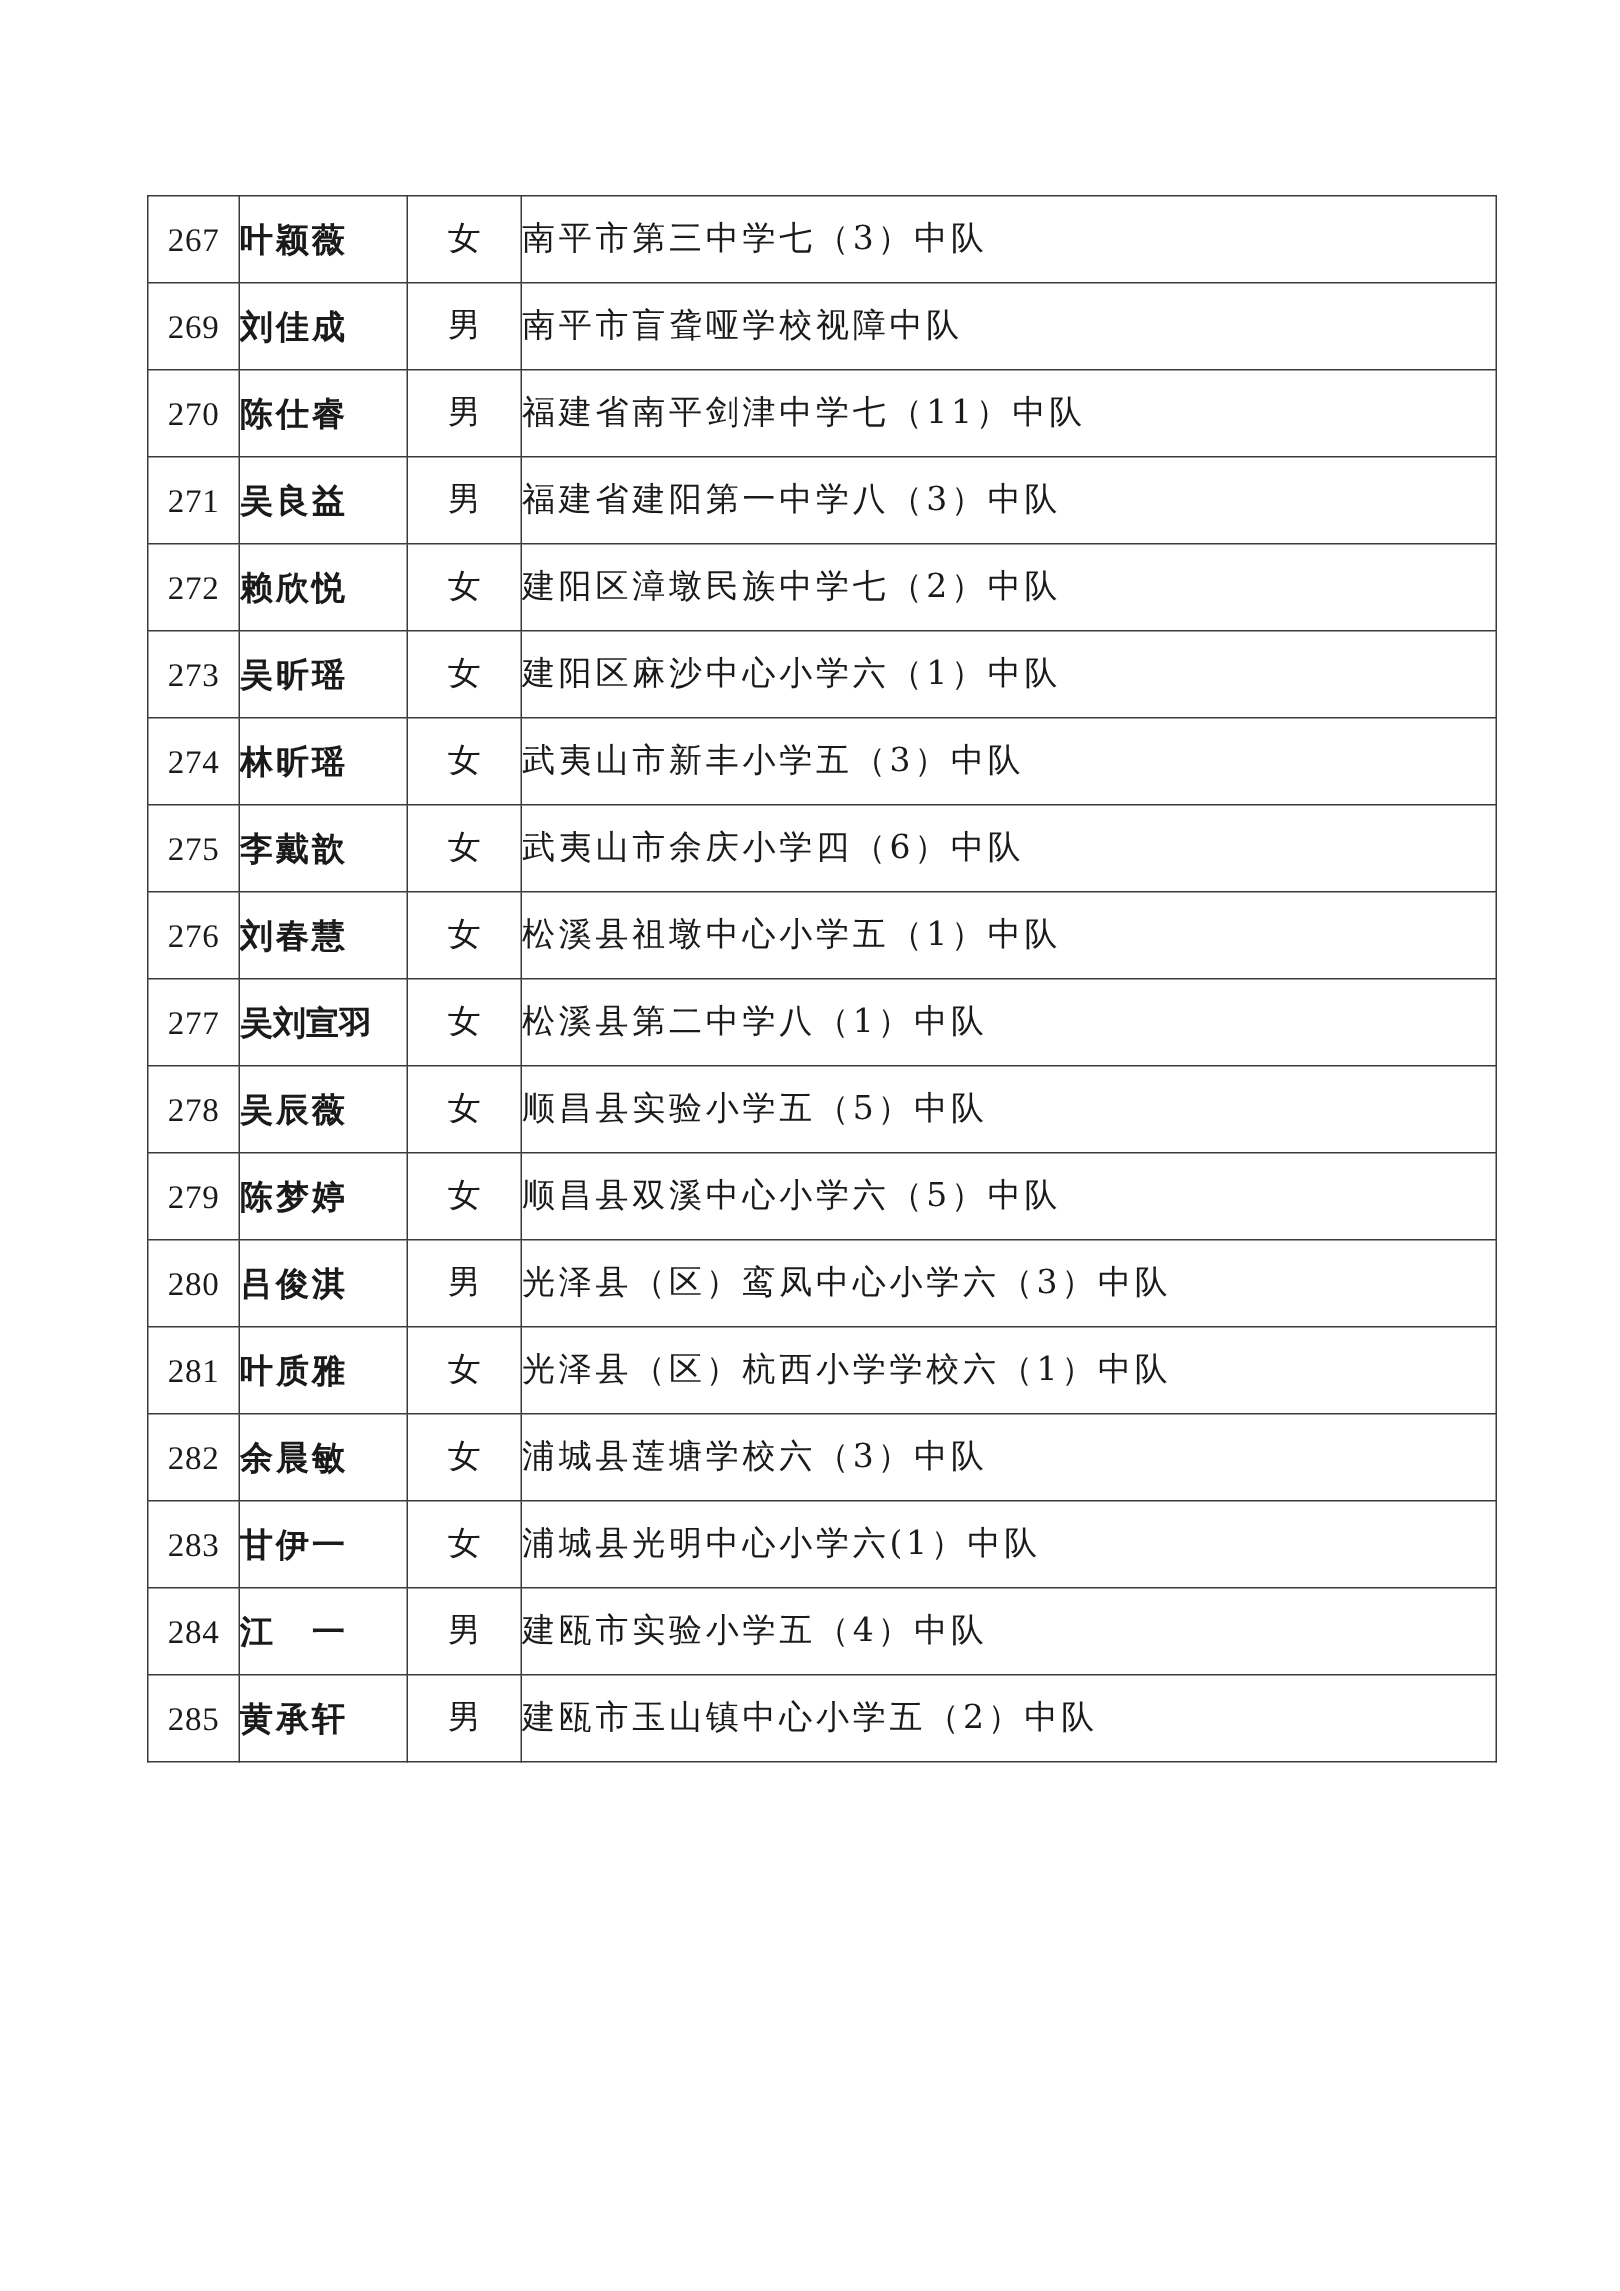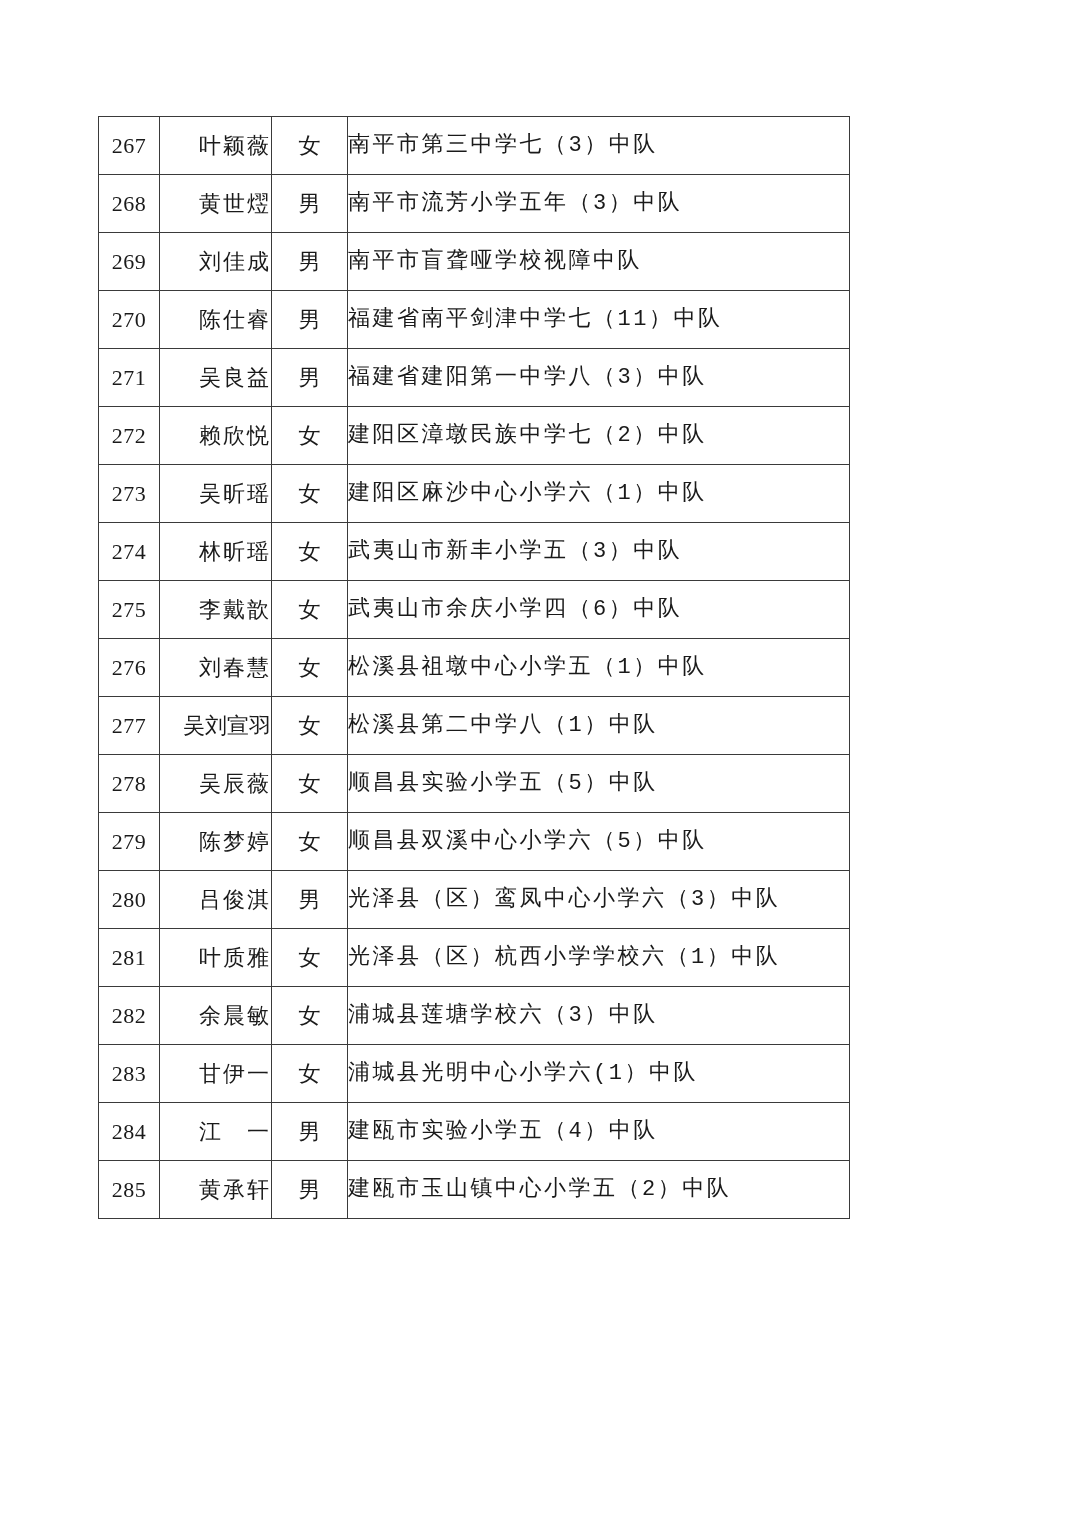--- a/index.html
+++ b/index.html
@@ -18,22 +18,22 @@
     .page {
       position: absolute;
       left: 0; top: 0;
       width: 1080px;
       height: 1527px;
       background: #ffffff;
     }
     table.roster {
       position: absolute;
       left: 98px;
-      top: 116px;
-      width: 752px;
+      top: 130px;
+      width: 900px;
       border-collapse: collapse;
       table-layout: fixed;
     }
     table.roster td {
       border: 1.5px solid #3a3a3a;
       height: 57px;
       padding: 0;
       font-size: 22px;
       line-height: 1;
       vertical-align: middle;
@@ -42,51 +42,45 @@
     }
     td.c-no {
       width: 60px;
       text-align: center;
       font-family: "Liberation Serif", "DejaVu Serif", serif;
       font-size: 22px;
       letter-spacing: 0.5px;
     }
     td.c-name {
       width: 111px;
-      text-align: right;
+      text-align: left;
       letter-spacing: 2px;
+      font-weight: bold;
     }
     td.c-sex {
       width: 75px;
       text-align: center;
     }
     td.c-unit {
       text-align: left;
       padding-left: 3px;
       letter-spacing: 2.5px;
-      font-family: Liberation Mono, monospace;
     }
   </style>
 </head>
 <body>
 
 <div class="page">
   <table class="roster">
     <tbody>
       <tr>
           <td class="c-no">267</td>
           <td class="c-name">叶颖薇</td>
           <td class="c-sex">女</td>
           <td class="c-unit">南平市第三中学七（3）中队</td>
-        </tr>
-      <tr>
-          <td class="c-no">268</td>
-          <td class="c-name">黄世熤</td>
-          <td class="c-sex">男</td>
-          <td class="c-unit">南平市流芳小学五年（3）中队</td>
         </tr>
       <tr>
           <td class="c-no">269</td>
           <td class="c-name">刘佳成</td>
           <td class="c-sex">男</td>
           <td class="c-unit">南平市盲聋哑学校视障中队</td>
         </tr>
       <tr>
           <td class="c-no">270</td>
           <td class="c-name">陈仕睿</td>

